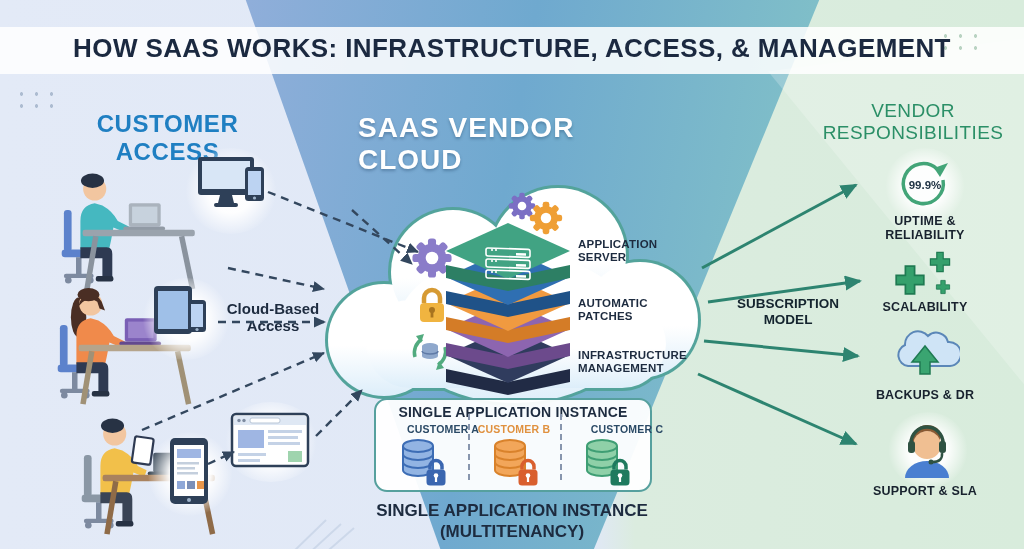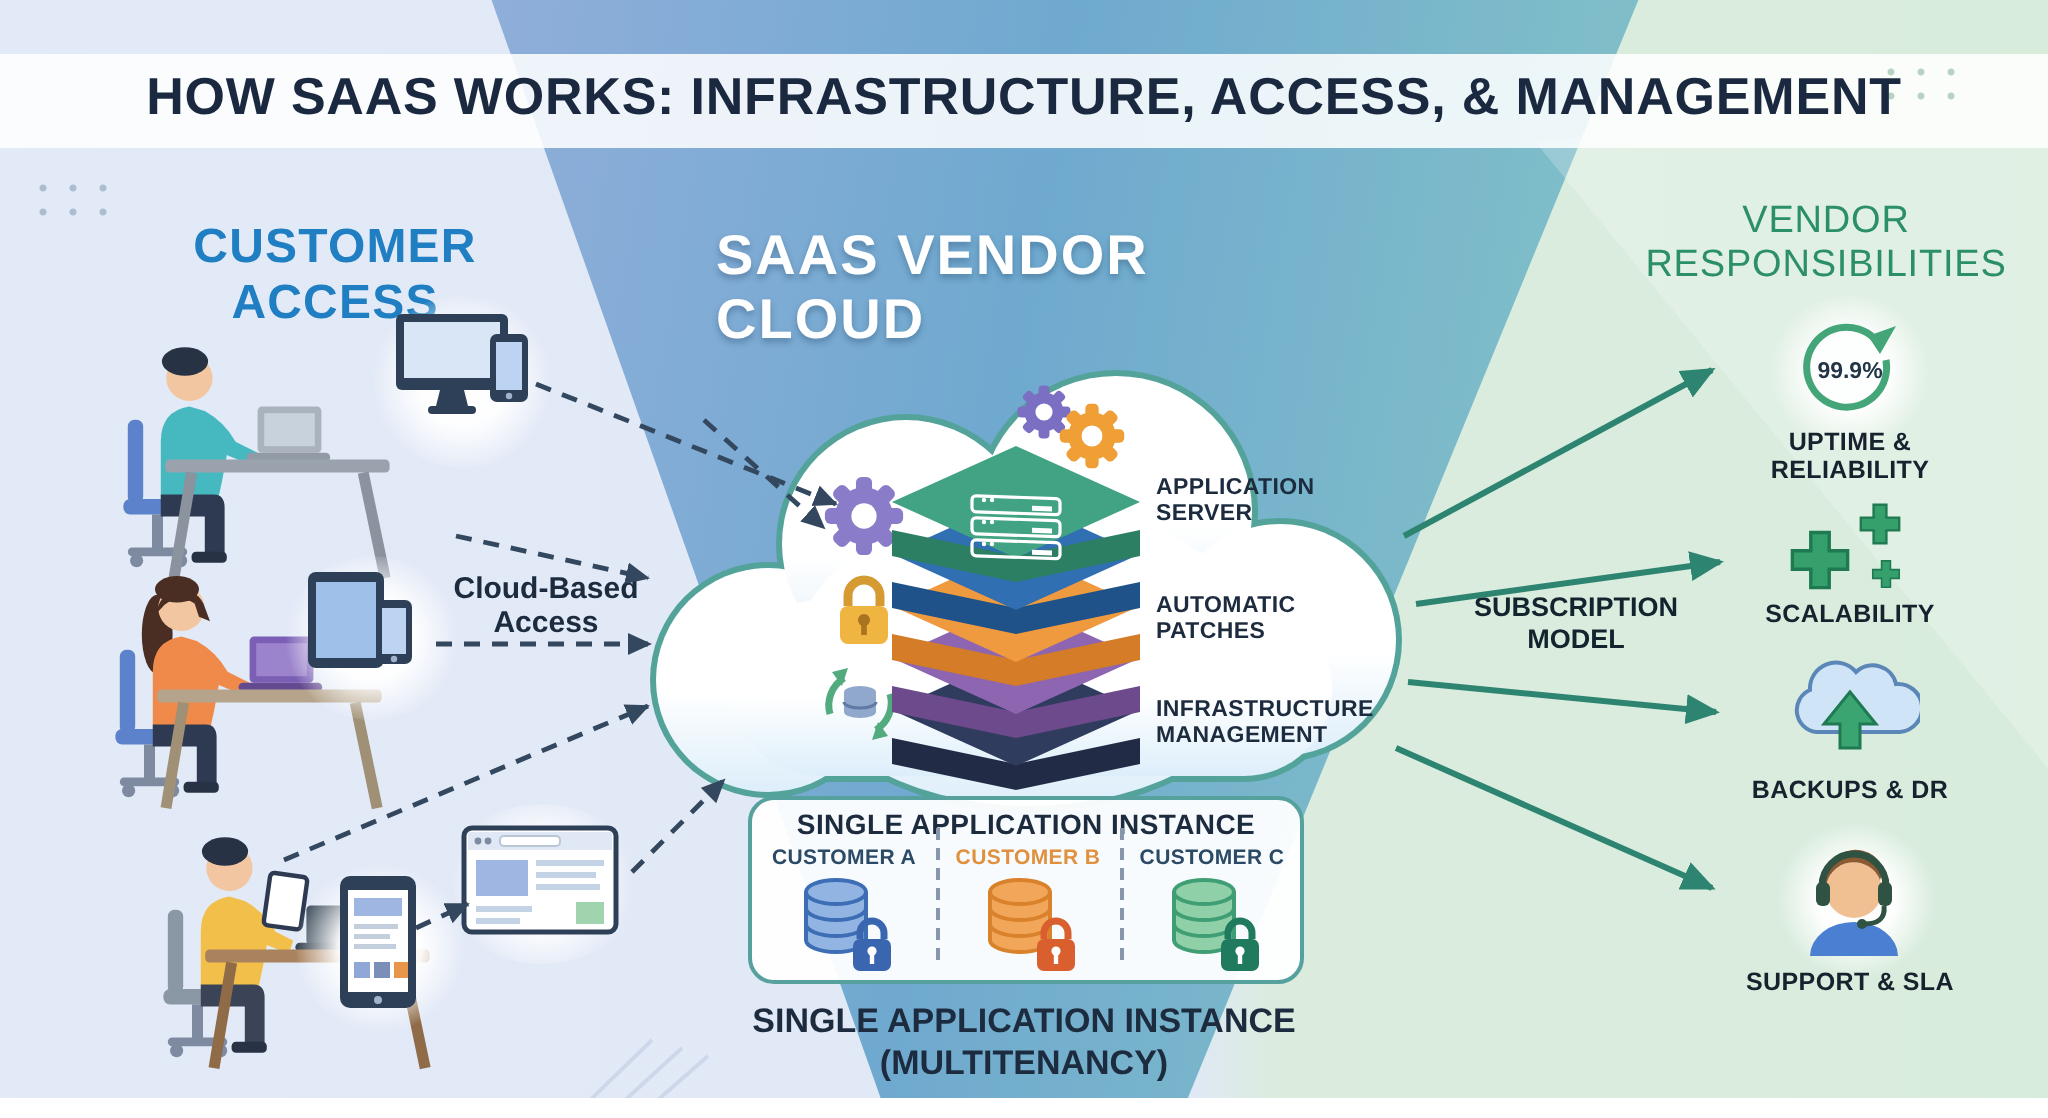--- a/index.html
+++ b/index.html
@@ -11,27 +11,27 @@
   .right-glow{position:absolute;inset:0;background:rgba(255,255,255,0.22);clip-path:polygon(75% 13%, 100% 7%, 100% 70%);}
   .title-band{position:absolute;left:0;top:27px;width:100%;height:47px;background:rgba(255,255,255,0.86);}
   .dots{position:absolute;width:44px;height:26px;background-image:radial-gradient(circle,#9fb0c8 1.5px,transparent 2px);background-size:15px 12px;opacity:.8;}
   .dots.green{background-image:radial-gradient(circle,#a9c9b4 1.5px,transparent 2px);}
   .corner-lines{position:absolute;left:286px;top:516px;width:70px;height:40px;opacity:.5;}
   
   .title{left:0;top:33px;width:100%;text-align:center;font-size:26px;font-weight:bold;color:#1b2940;letter-spacing:.4px;}
   .h-customer{left:55px;top:110px;width:225px;text-align:center;font-size:24px;font-weight:bold;color:#1f7fc2;letter-spacing:.6px;}
   .h-cloud{left:358px;top:112px;width:322px;text-align:left;font-size:28px;font-weight:bold;color:#ffffff;letter-spacing:1px;text-shadow:0 2px 3px rgba(25,60,95,.35);}
   .h-vendor{left:813px;top:100px;width:200px;text-align:center;font-size:19px;font-weight:normal;color:#2b8f67;line-height:1.15;letter-spacing:.4px;}
-  .lbl-access{left:212px;top:286px;width:122px;text-align:center;font-size:15px;font-weight:bold;color:#1d2b3f;line-height:1.15;}
+  .lbl-access{left:212px;top:300px;width:122px;text-align:center;font-size:15px;font-weight:bold;color:#1d2b3f;line-height:1.15;}
   .lbl-subscription{left:731px;top:296px;width:114px;text-align:center;font-size:13.5px;font-weight:bold;color:#14242e;line-height:1.15;}
   .layer-label{width:118px;font-size:11.5px;font-weight:bold;color:#1d2b3f;line-height:1.1;letter-spacing:.2px;}
   .mt-box{left:374px;top:398px;width:278px;height:94px;background:rgba(255,255,255,0.95);border:2px solid #56a09e;border-radius:13px;box-sizing:border-box;}
   .mt-heading{left:376px;top:404px;width:274px;text-align:center;font-size:14px;font-weight:bold;color:#1d2b3f;letter-spacing:.2px;}
   .mt-col{width:88px;text-align:center;font-size:10.5px;font-weight:bold;letter-spacing:.2px;}
-  .mt-col.a,.mt-col.c{color:#2b4a66;}
+  .mt-col.a,.mt-col.c{color:#2b4a66;margin-left:21px;}
   .mt-col.b{color:#e0913f;}
   .mt-sep{width:0;height:66px;border-left:2px dashed #8795ad;top:414px;}
   .mt-caption{left:347px;top:500px;width:330px;text-align:center;font-size:17px;font-weight:bold;color:#1d2b3f;line-height:1.25;}
   .vr-label{text-align:center;font-size:12.5px;font-weight:bold;color:#18222e;line-height:1.15;letter-spacing:.2px;}
   .glow{position:absolute;border-radius:50%;background:radial-gradient(circle,rgba(255,255,255,.95) 35%,rgba(255,255,255,0) 72%);}
   svg{display:block;}
 </style>
 </head>
 <body>
 

